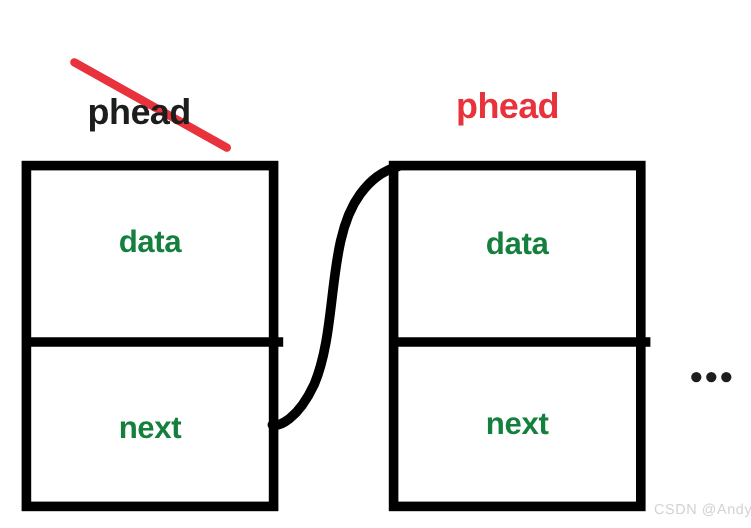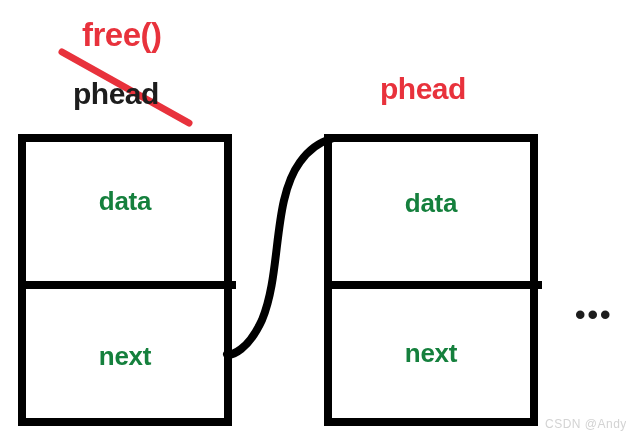--- a/index.html
+++ b/index.html
@@ -98,21 +98,20 @@
 
     <rect x="328" y="138" width="206" height="284" fill="#ffffff" stroke="#000000" stroke-width="8"></rect>
 
     <line x1="328" y1="285" x2="542" y2="285" stroke="#000000" stroke-width="8"></line>
 
     <path d="M 227 354 C 232 356 248 350 262 320 C 282 272 272 200 300 162 C 310 148 320 142 331 139" fill="none" stroke="#000000" stroke-width="8" stroke-linecap="round"></path>
 
     <line x1="62" y1="52" x2="189" y2="123" stroke="#e8323c" stroke-width="7" stroke-linecap="round"></line>
   </svg>
 
-  <div class="label label-free">free()</div>
 
   <div class="label label-phead-black">phead</div>
 
   <div class="label label-phead-red">phead</div>
 
   <div class="cell-text node1-data">data</div>
 
   <div class="cell-text node1-next">next</div>
 
   <div class="cell-text node2-data">data</div>

